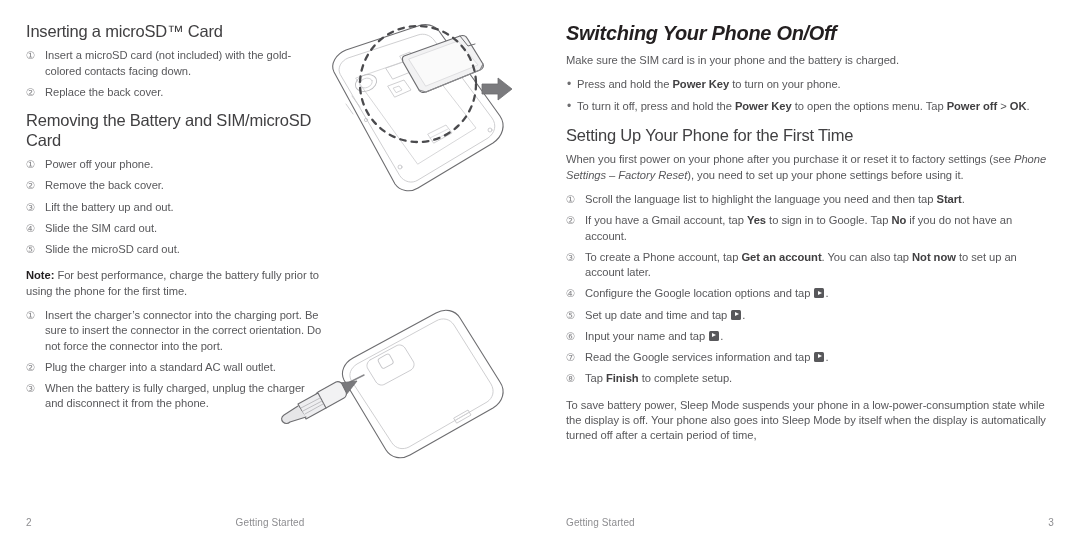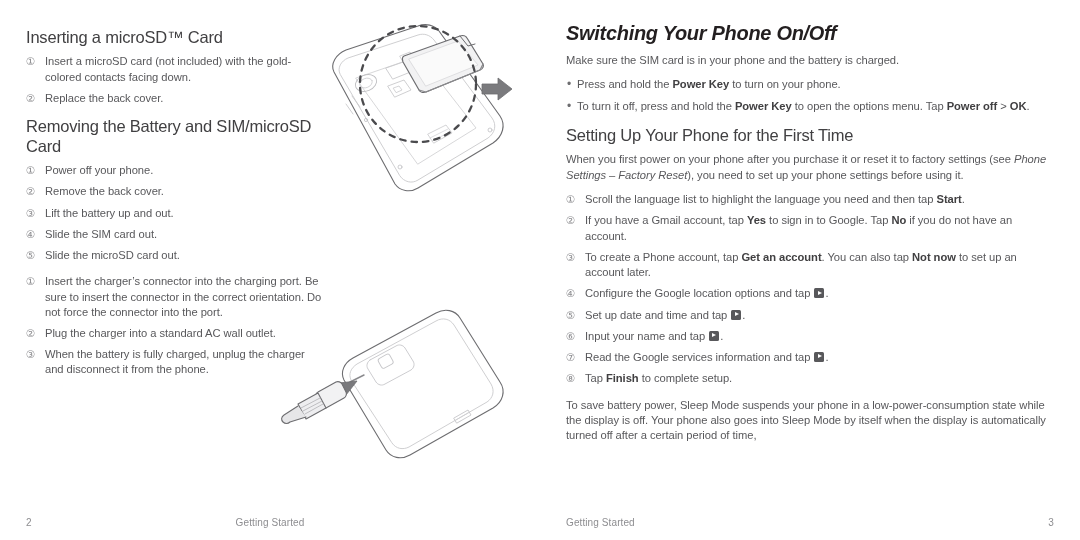--- a/index.html
+++ b/index.html
@@ -6,21 +6,21 @@
   body{
     width:1080px;height:540px;
     background:#ffffff;
     font-family:"Liberation Sans","DejaVu Sans",sans-serif;
     color:#58585b;
     overflow:hidden;
     position:relative;
   }
   .spread{position:absolute;inset:0;display:flex;}
   .page{position:relative;width:540px;height:540px;box-sizing:border-box;}
-  .page-left{padding:28px 14px 0 26px;}
+  .page-left{padding:22px 14px 0 26px;}
   .page-right{padding:22px 26px 0 26px;}
 
   
   h2.sec{
     font-size:16.5px;
     font-weight:400;
     color:#414042;
     margin:0 0 7px 0;
     letter-spacing:-0.2px;
     line-height:1.18;
@@ -150,20 +150,21 @@
         <li>
           <span class="num">④</span>
           <span>Slide the SIM card out.</span>
         </li>
         <li>
           <span class="num">⑤</span>
           <span>Slide the microSD card out.</span>
         </li>
       </ol>
 
+      <p class="body"><span class="note-lead">Note:</span><span> For best performance, charge the battery fully prior to using the phone for the first time.</span></p>
       <ol class="nlist">
         <li>
           <span class="num">①</span>
           <span>Insert the charger’s connector into the charging port. Be sure to insert the connector in the correct orientation. Do not force the connector into the port.</span>
         </li>
         <li>
           <span class="num">②</span>
           <span>Plug the charger into a standard AC wall outlet.</span>
         </li>
         <li>

